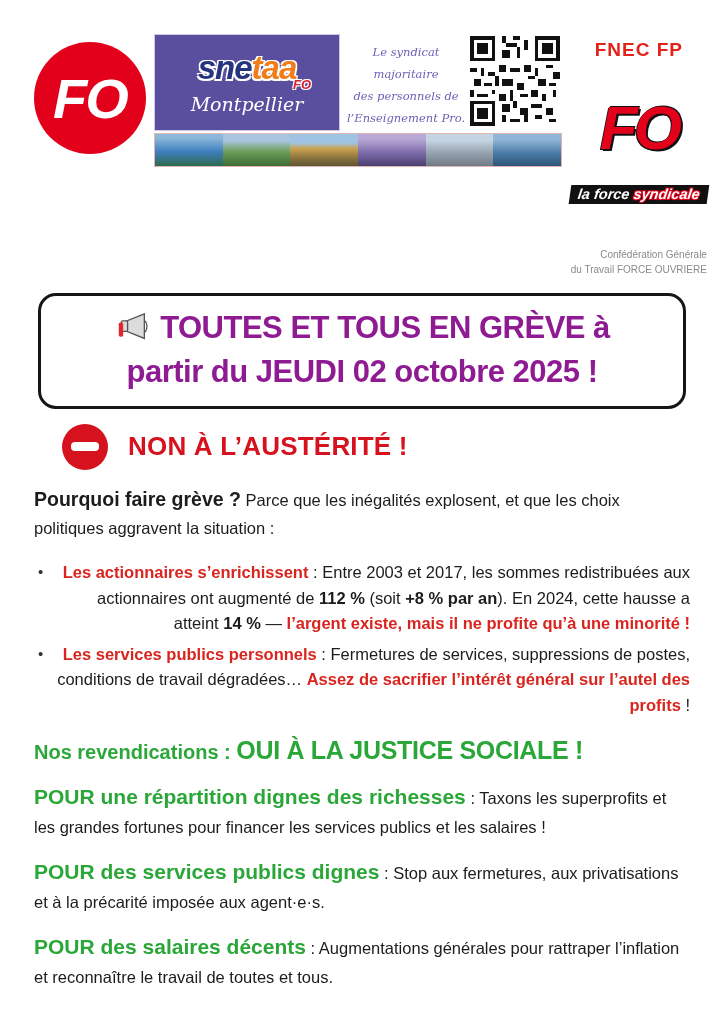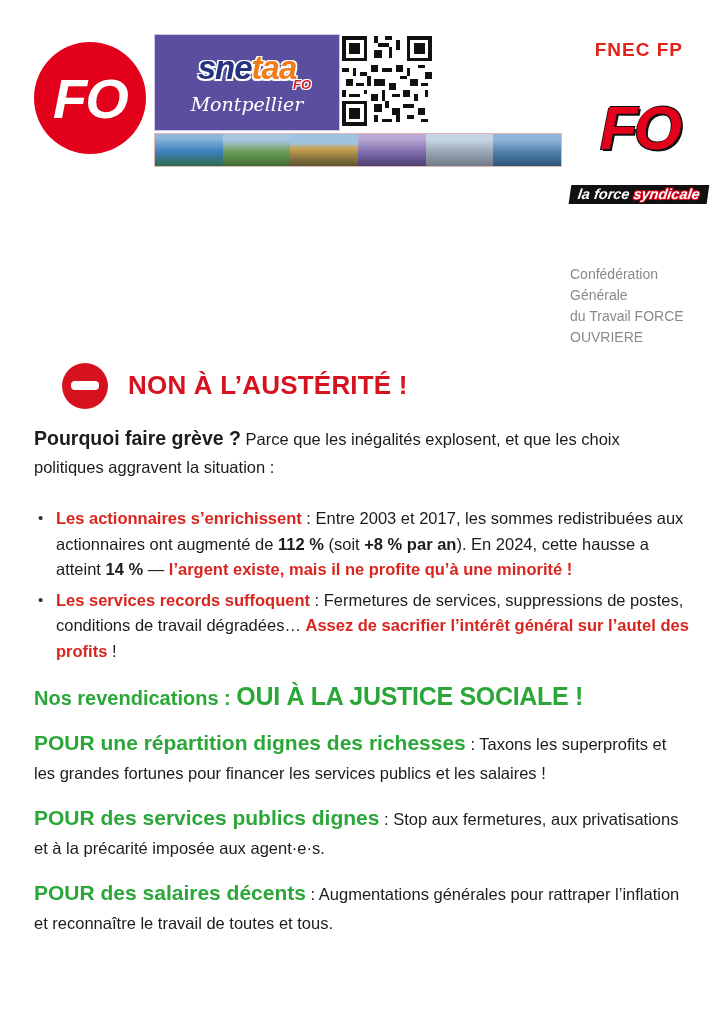--- a/index.html
+++ b/index.html
@@ -55,21 +55,21 @@
     color:var(--fo_red);font-weight:800;font-style:italic;font-size:62px;letter-spacing:-4px;margin-top:2px;
     text-shadow:2px 2px 0 #111,-1px 1px 0 #111,1px -1px 0 #111;
   }
   .fnec-banner{
     background:#111;color:#fff;font-style:italic;font-weight:700;font-size:14.5px;
     padding:2px 8px;transform:skew(-8deg);margin-top:-10px;white-space:nowrap;
   }
   .fnec-banner .syndicale{
     text-shadow:-1px -1px 0 var(--fo_red),1px -1px 0 var(--fo_red),-1px 1px 0 var(--fo_red),1px 1px 0 var(--fo_red);
   }
-  .fnec-sub{color:#8a8a8a;font-size:14px;margin-top:24px;line-height:1.5;text-align:left;align-self:center;}
+  .fnec-sub{color:#8a8a8a;font-size:10px;margin-top:7px;line-height:1.5;text-align:right;align-self:center;}
 
   
   .banner-box{
     margin:16px 4px 0 4px;border:3px solid #161616;border-radius:18px;
     padding:10px 8px 12px 8px;text-align:center;
   }
   .banner-line{color:var(--purple);font-weight:800;font-size:31px;line-height:1.42;letter-spacing:-0.5px;}
   .mega-icon{display:inline-block;vertical-align:-4px;margin-right:10px;}
 
   
@@ -77,21 +77,21 @@
   .noentry{
     width:46px;height:46px;border-radius:50%;background:#d6121f;flex:none;
     display:flex;align-items:center;justify-content:center;
   }
   .noentry i{display:block;width:28px;height:9px;background:#fff;border-radius:4px;}
   .austerity-text{color:#d6121f;font-weight:800;font-size:26px;letter-spacing:0.2px;}
 
   
   .intro{margin-top:14px;font-size:16.5px;line-height:1.6;}
   .intro .lead{font-weight:800;font-size:19.5px;}
-  .bullets{list-style:none;margin-top:26px;}
+  .bullets{list-style:none;margin-top:19px;text-align:right;}
   .bullets li{
     position:relative;padding-left:22px;margin-bottom:5px;
     font-size:16.5px;line-height:1.55;
   }
   .bullets li::before{content:"•";position:absolute;left:4px;top:0;font-size:15px;color:#333;}
   .seg-n{font-weight:400;}
   .seg-b{font-weight:700;}
   .seg-rb{font-weight:700;color:var(--red);}
   .seg-g{font-weight:700;color:var(--green);font-size:20px;}
   .seg-gL{font-weight:700;color:var(--green);font-size:25px;letter-spacing:-0.3px;}
@@ -111,20 +111,26 @@
     <div class="fo-circle">
       <span>FO</span>
     </div>
 
     <div class="header-mid">
       <div class="header-mid-top">
         <div class="snetaa-box">
           <span class="snetaa-word"><span class="seg-navy">sne</span><span class="seg-orange">taa</span></span>
           <span class="snetaa-fo">FO</span>
           <span class="snetaa-city">Montpellier</span>
+        </div>
+        <div class="tagline">
+          <div>Le syndicat majoritaire</div>
+          <div>des personnels de</div>
+          <div>l’Enseignement Pro.</div>
+          <div>Public et Laïque</div>
         </div>
         <div class="qr">
           <svg viewBox="0 0 25 25" shape-rendering="crispEdges">
             <rect width="25" height="25" fill="#fff"></rect>
             <g fill="#111">
               <rect x="0" y="0" width="7" height="7"></rect>
                 <rect x="1" y="1" width="5" height="5" fill="#fff"></rect>
                 <rect x="2" y="2" width="3" height="3"></rect>
               <rect x="18" y="0" width="7" height="7"></rect>
                 <rect x="19" y="1" width="5" height="5" fill="#fff"></rect>
@@ -192,33 +198,44 @@
       <span class="fnec-top">FNEC FP</span>
       <span class="fnec-fo">FO</span>
       <span class="fnec-banner"><span>la force </span><span class="syndicale">syndicale</span></span>
       <span class="fnec-sub">
         <span>Confédération Générale</span><br>
         <span>du Travail FORCE OUVRIERE</span>
       </span>
     </div>
   </div>
 
+  <div class="banner-box">
+    <div class="banner-line">
+      <svg class="mega-icon" width="36" height="30" viewBox="0 0 40 34">
+        <path d="M34 2 L14 10 L14 22 L34 30 Z" fill="#dcdcdc" stroke="#555" stroke-width="1.5"></path>
+        <rect x="8" y="10" width="7" height="12" rx="1.5" fill="#dcdcdc" stroke="#555" stroke-width="1.5"></rect>
+        <rect x="5" y="12" width="5" height="16" rx="2" fill="#e0282e"></rect>
+        <path d="M35 10 q4 6 0 13" fill="none" stroke="#555" stroke-width="1.5"></path>
+      </svg><span>TOUTES ET TOUS EN GRÈVE à</span>
+    </div>
+    <div class="banner-line">partir du JEUDI 02 octobre 2025 !</div>
+  </div>
 
   <div class="austerity">
     <span class="noentry">
         <i></i>
       </span>
     <span class="austerity-text">NON À L’AUSTÉRITÉ !</span>
   </div>
 
   <p class="intro"><span class="lead">Pourquoi faire grève ?</span><span> Parce que les inégalités explosent, et que les choix politiques aggravent la situation :</span></p>
 
   <ul class="bullets">
     <li><span class="seg-rb">Les actionnaires s’enrichissent</span><span class="seg-n"> : Entre 2003 et 2017, les sommes redistribuées aux actionnaires ont augmenté de </span><span class="seg-b">112 %</span><span class="seg-n"> (soit </span><span class="seg-b">+8 % par an</span><span class="seg-n">). En 2024, cette hausse a atteint </span><span class="seg-b">14 %</span><span class="seg-n"> — </span><span class="seg-rb">l’argent existe, mais il ne profite qu’à une minorité !</span></li>
-    <li><span class="seg-rb">Les services records suffoquent</span><span class="seg-n"> : Fermetures de services, suppressions de postes, conditions de travail dégradées… </span><span class="seg-rb">Assez de sacrifier l’intérêt général sur l’autel des profits</span><span class="seg-n"> !</span></li>
+    <li><span class="seg-rb">Les services publics personnels</span><span class="seg-n"> : Fermetures de services, suppressions de postes, conditions de travail dégradées… </span><span class="seg-rb">Assez de sacrifier l’intérêt général sur l’autel des profits</span><span class="seg-n"> !</span></li>
   </ul>
 
   <p class="revendications"><span class="seg-g">Nos revendications : </span><span class="seg-gL">OUI À LA JUSTICE SOCIALE !</span></p>
 
   <p class="pour"><span class="pour-lead">POUR une répartition dignes des richesses</span><span class="pour-rest"> : Taxons les superprofits et les grandes fortunes pour financer les services publics et les salaires !</span></p>
   <p class="pour"><span class="pour-lead">POUR des services publics dignes</span><span class="pour-rest"> : Stop aux fermetures, aux privatisations et à la précarité imposée aux agent·e·s.</span></p>
   <p class="pour"><span class="pour-lead">POUR des salaires décents</span><span class="pour-rest"> : Augmentations générales pour rattraper l’inflation et reconnaître le travail de toutes et tous.</span></p>
 
 </div>
 

